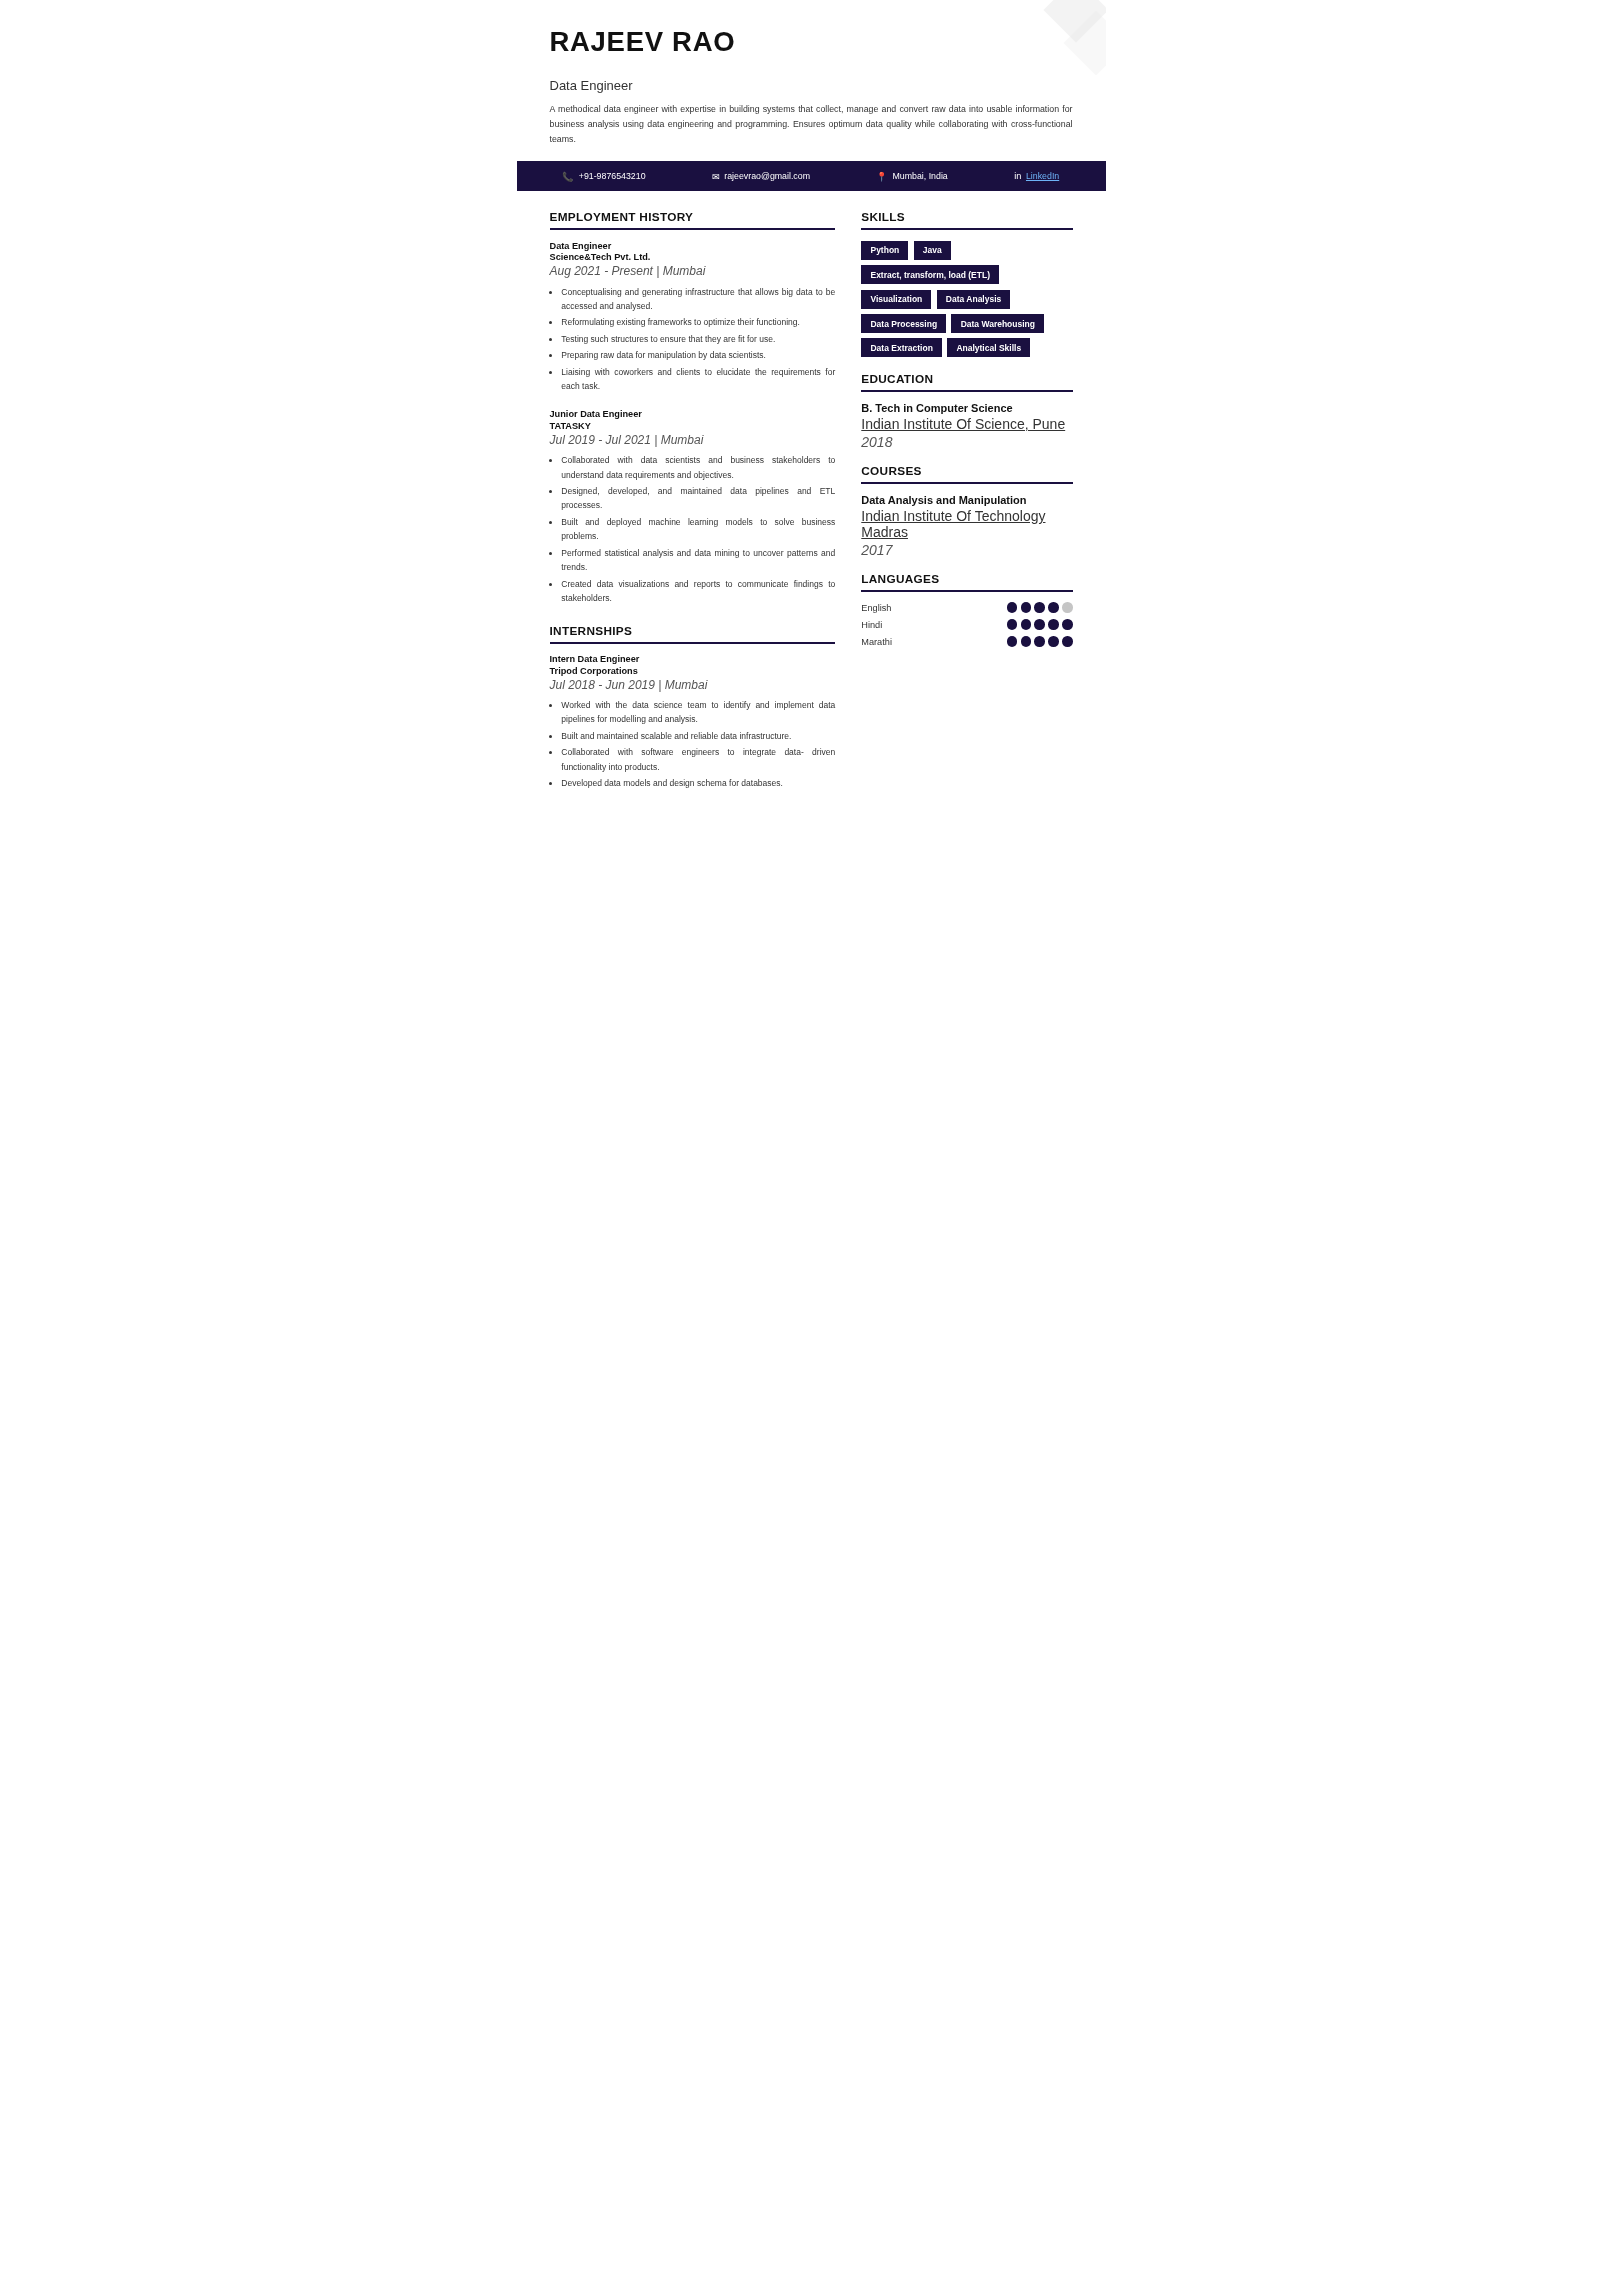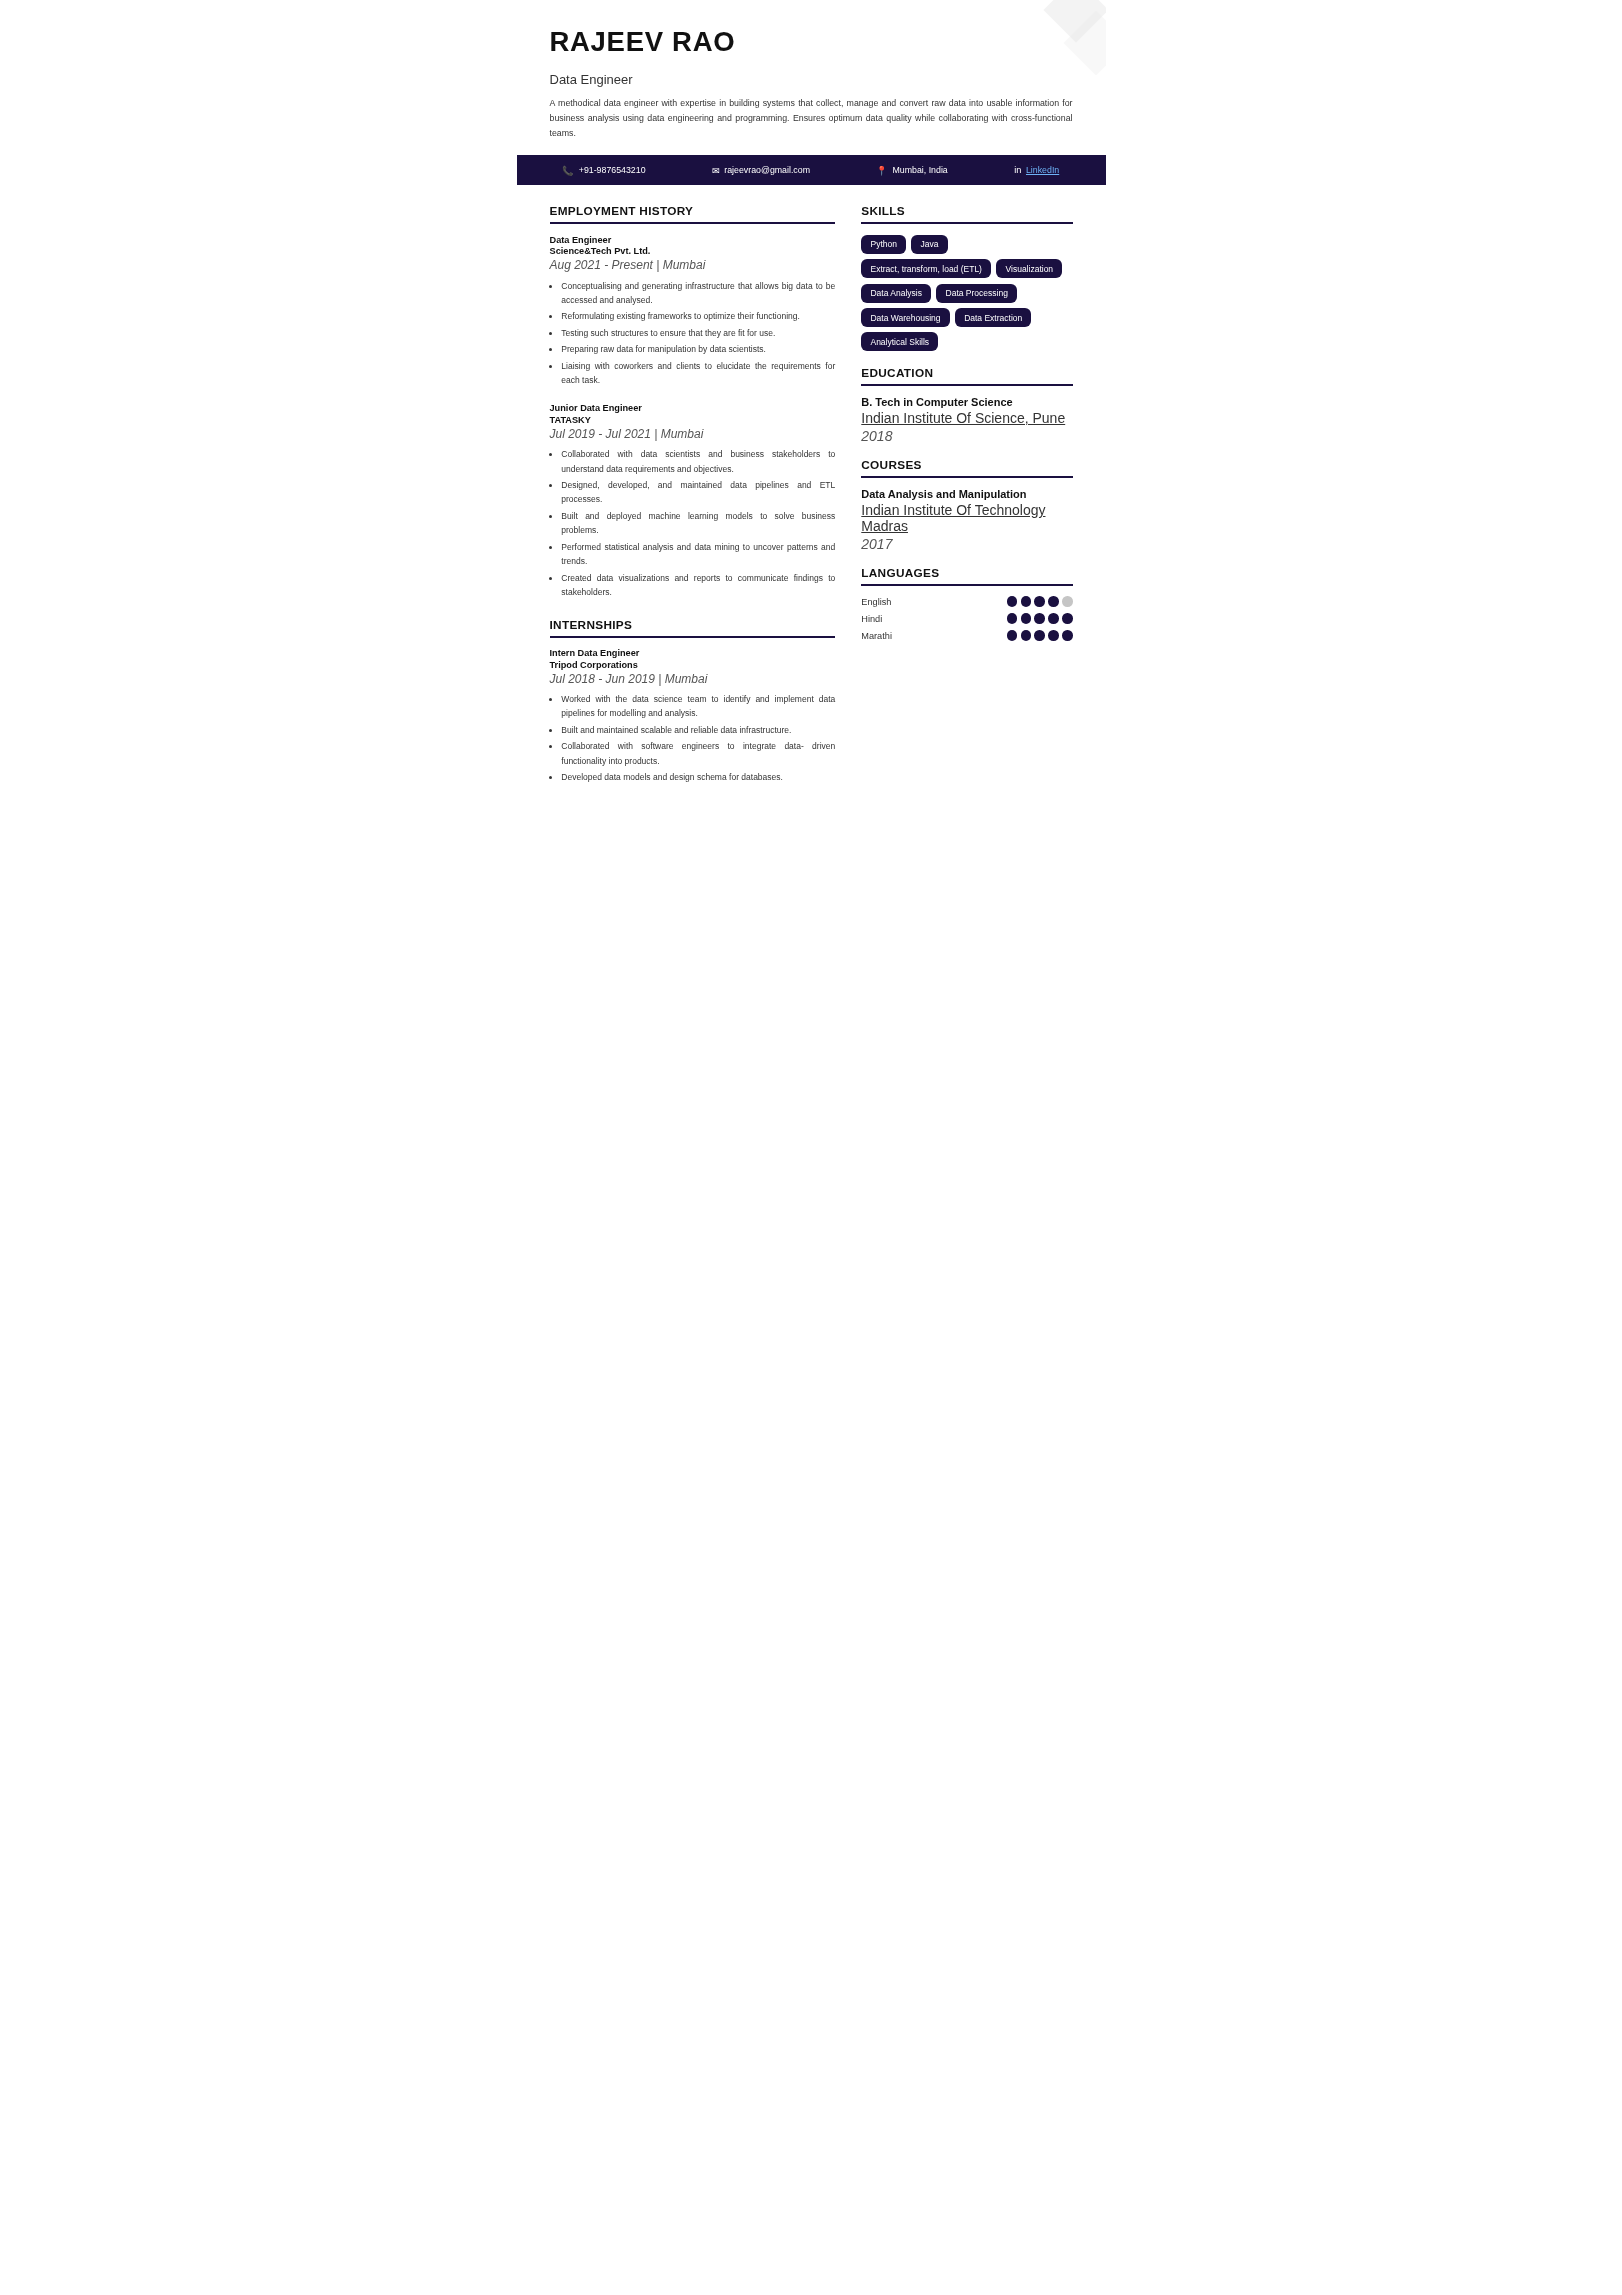--- a/index.html
+++ b/index.html
@@ -42,21 +42,21 @@
       right: -13px;
       opacity: 0.3;
     }
 
     
     .header-name {
       font-size: 27.5px;
       font-weight: 900;
       color: #111;
       letter-spacing: 0.7px;
-      margin-bottom: 14px;
+      margin-bottom: 20px;
     }
     .header-title {
       font-size: 13px;
       font-weight: 400;
       color: #333;
       margin-bottom: 9.2px;
     }
     .header-summary {
       font-size: 8.8px;
       line-height: 1.7;
@@ -150,23 +150,23 @@
     .skills-container {
       display: flex;
       flex-wrap: wrap;
       gap: 5.2px;
       margin-bottom: 6.5px;
     }
     .skill-tag {
       background: #1a1040;
       color: #fff;
       padding: 4.6px 9.2px;
-      border-radius: 6px;
+      border-radius: 0;
       font-size: 8.5px;
-      font-weight: 400;
+      font-weight: 700;
     }
 
     
     .edu-degree {
       font-size: 11px;
       font-weight: 700;
       color: #111;
       margin-bottom: 2px;
     }
     .edu-institution {

